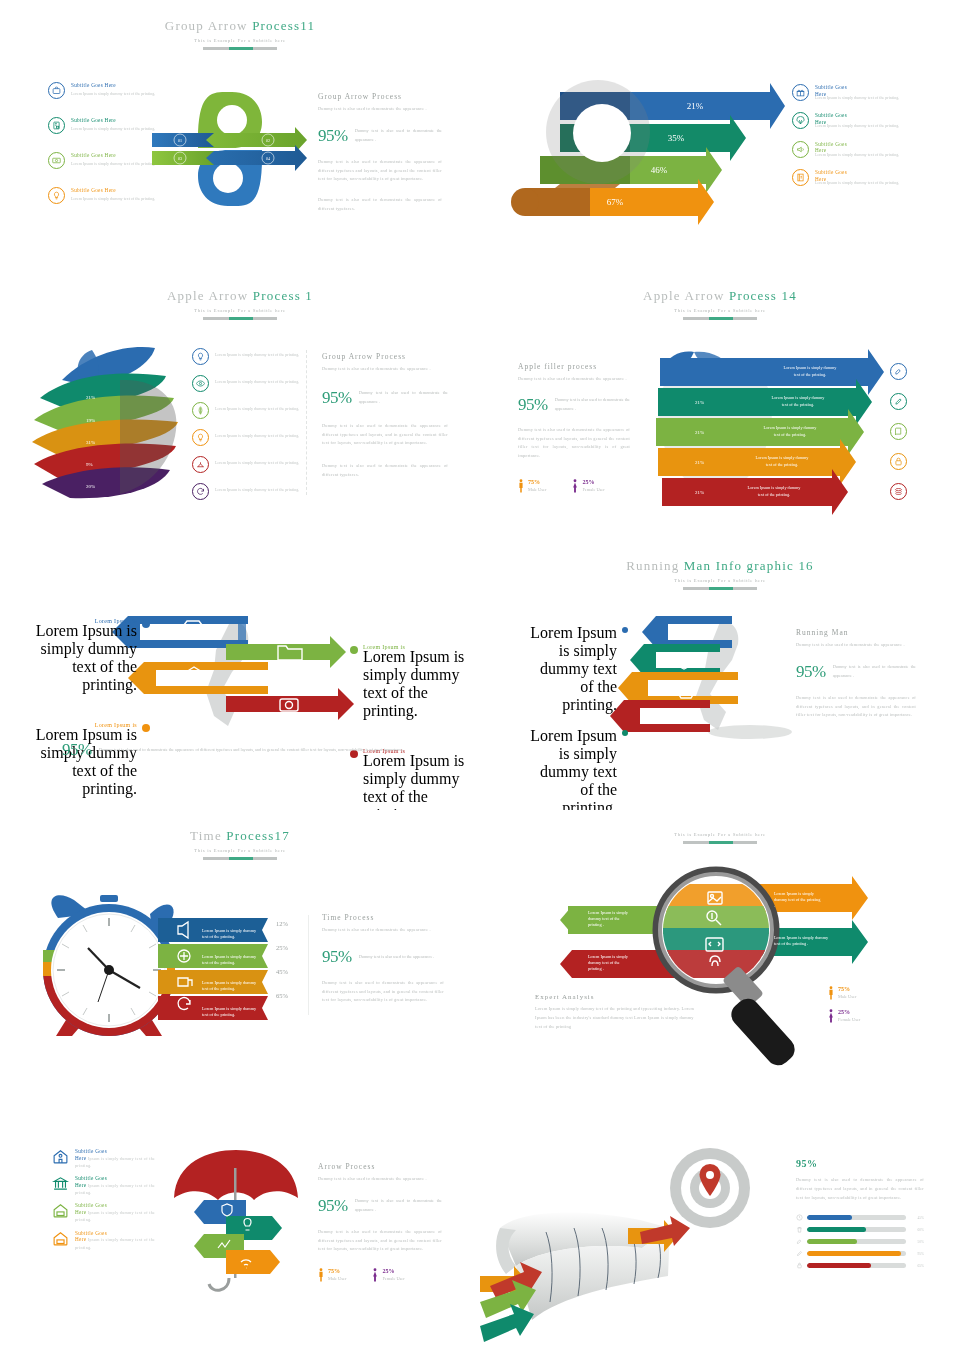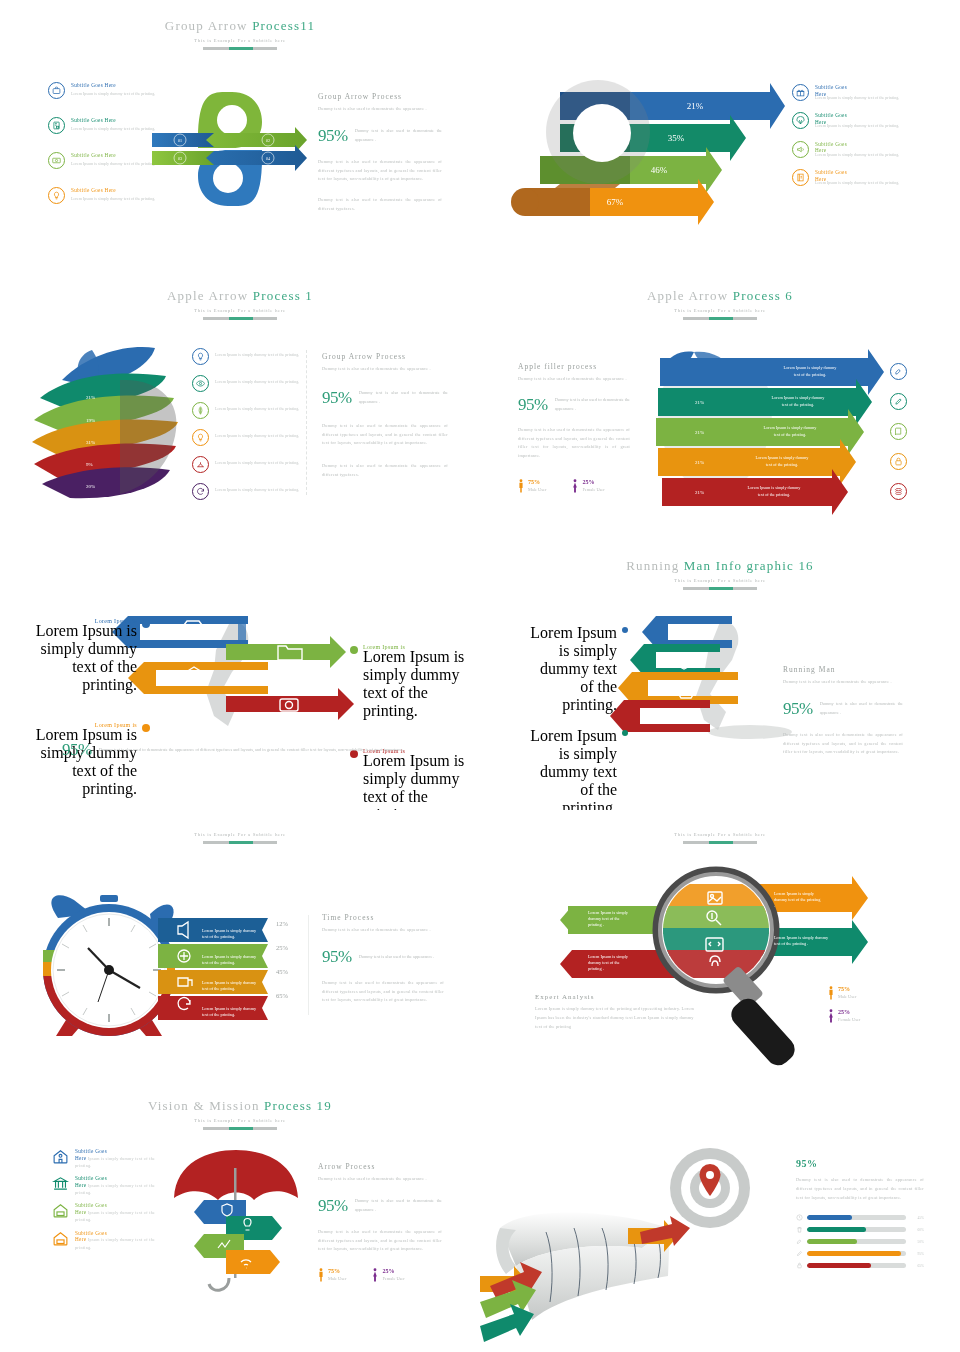--- a/index.html
+++ b/index.html
@@ -327,21 +327,21 @@
         <div class="pct-big">95%</div>
         <div class="tx">Dummy text is also used to demonstrate the appearance .</div>
       </div>
       <div class="bodytxt" style="margin-top:14px;">Dummy text is also used to demonstrate the appearance of different typefaces and layouts, and in general the content filler text for layouts, non-readability is of great importance.</div>
       <div class="bodytxt" style="margin-top:14px;">Dummy text is also used to demonstrate the appearance of different typefaces.</div>
     </div>
   </div>
 
   <div class="slide">
     <div class="hdr">
-      <div class="t"><span>Apple Arrow </span><span class="acc">Process 6</span></div>
+      <div class="t"><span>Apple Arrow </span><span class="acc">Process 14</span></div>
       <div class="sub">This is Example For a Subtitle here</div>
       <div class="bar">
           <i></i>
           <i></i>
           <i></i>
         </div>
     </div>
 
     <div style="position:absolute;left:38px;top:92px;width:112px;">
       <div class="blktitle">Apple  filler process</div>
@@ -530,33 +530,34 @@
       </div>
       <div style="text-align:right;margin-top:13px;">
         <div style="display:flex;gap:5px;align-items:flex-start;justify-content:flex-end;">
           <div class="d">Lorem Ipsum is simply dummy text of the printing.</div>
           <span style="width:6px;height:6px;border-radius:50%;background:#0f8a6c;margin-top:3px;flex:0 0 auto;"></span>
         </div>
       </div>
 
     </div>
 
-    <div style="position:absolute;left:303px;top:88px;width:120px;margin-top:37px;">
+    <div style="position:absolute;left:316px;top:88px;width:120px;">
       <div class="blktitle">Running Man</div>
       <div class="bodytxt">Dummy text is also used to demonstrate the appearance .</div>
       <div class="pct-row" style="margin-top:12px;">
         <div class="pct-big">95%</div>
         <div class="tx">Dummy text is also used to demonstrate the appearance .</div>
       </div>
       <div class="bodytxt" style="margin-top:12px;">Dummy text is also used to demonstrate the appearance of different typefaces and layouts, and in general the content filler text for layouts, non-readability is of great importance.</div>
     </div>
   </div>
 
   <div class="slide">
     <div class="hdr">
+      <div class="t"><span>Time </span><span class="acc">Process17</span></div>
       <div class="sub">This is Example For a Subtitle here</div>
       <div class="bar">
           <i></i>
           <i></i>
           <i></i>
         </div>
     </div>
 
     <svg class="full" width="480" height="270">
       <path d="M58 108 C42 86 58 80 74 90 L92 104 Z" fill="#2b6cb0"></path>
@@ -702,29 +703,20 @@
           </svg>
         <div>
             <div class="p" style="color:#7b2d8e">25%</div>
             <div class="l">Female User</div>
           </div>
       </div>
     </div>
   </div>
 
   <div class="slide last">
-    <div class="hdr">
-      <div class="t"><span>Vision &amp; Mission </span><span class="acc">Process 19</span></div>
-      <div class="sub">This is Example For a Subtitle here</div>
-      <div class="bar">
-          <i></i>
-          <i></i>
-          <i></i>
-        </div>
-    </div>
 
     <div class="ilist" style="position:absolute;left:52px;top:68px;width:120px;gap:5px;">
       <div class="irow">
         <span style="color:#2b6cb0;flex:0 0 auto"><svg width="17" height="17" viewBox="0 0 24 24" fill="none" stroke="currentColor" stroke-width="1.6">
               <path d="M3 11l9-7 9 7v9a1 1 0 01-1 1H4a1 1 0 01-1-1z"></path>
               <circle cx="12" cy="11" r="2"></circle>
               <path d="M10 21v-5h4v5"></path>
             </svg></span>
         <div>
             <div class="h" style="color:#2b6cb0"><span>Subtitle Goes</span><br><span>Here</span> <span class="d" style="display:inline">Ipsum is simply dummy text of the printing.</span></div>

